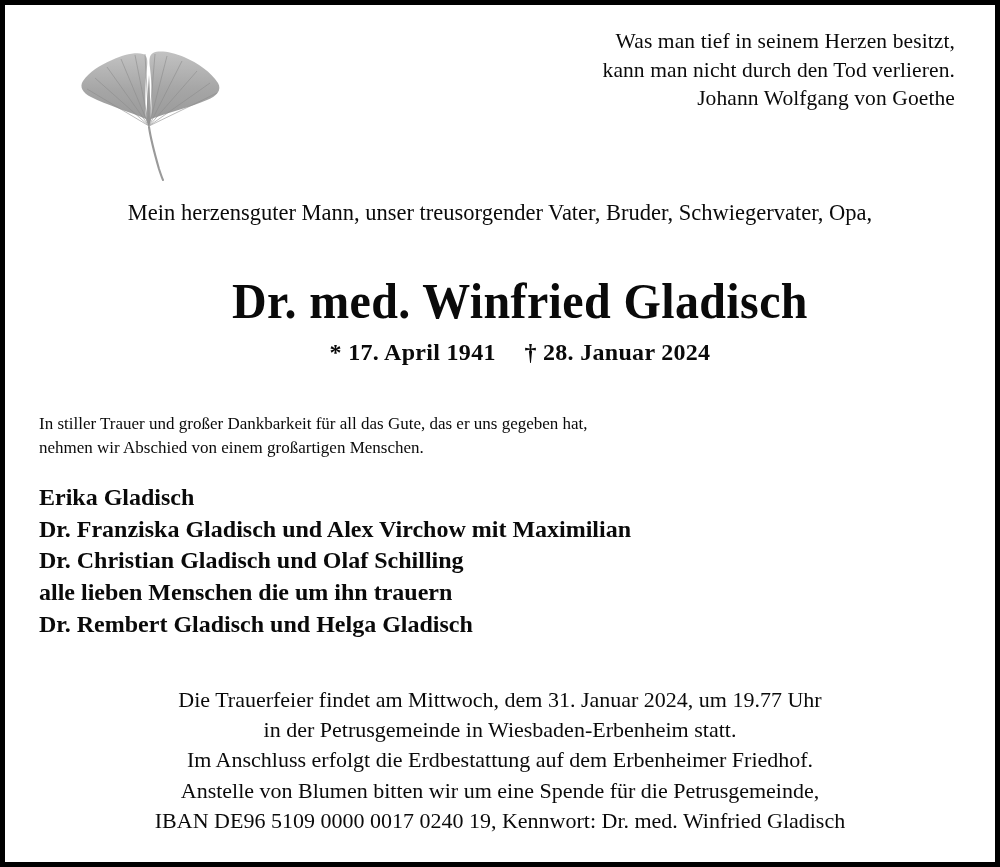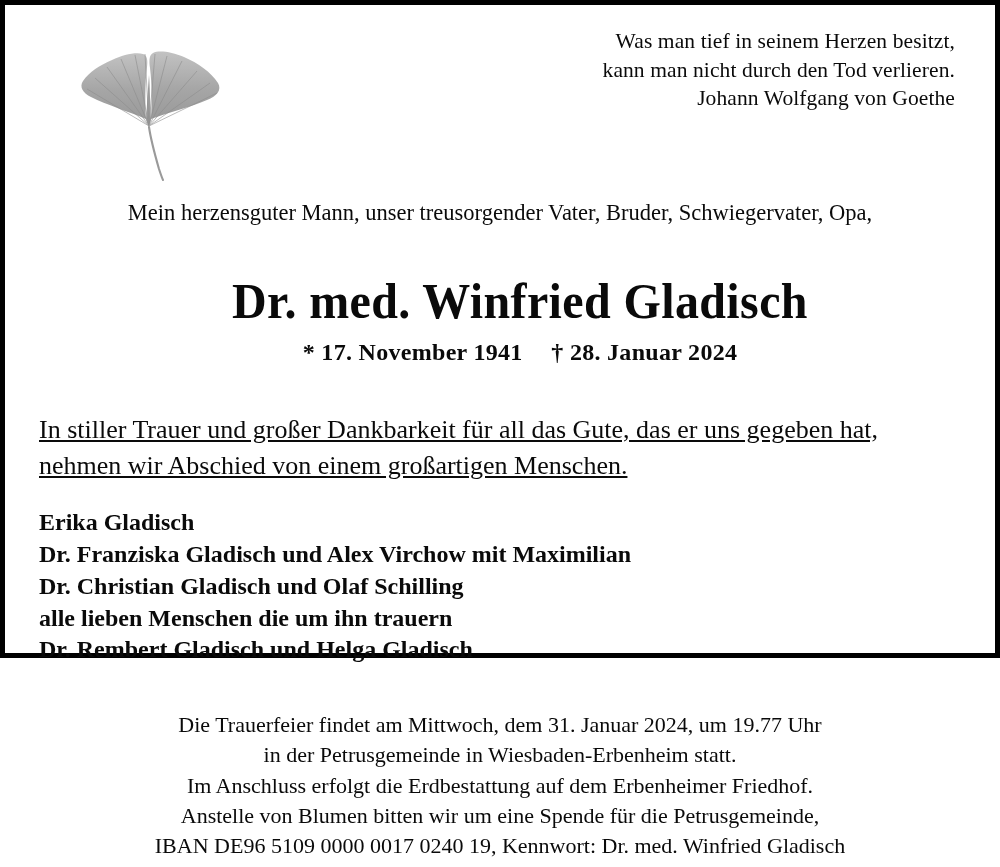--- a/index.html
+++ b/index.html
@@ -12,21 +12,21 @@
     height: 867px;
     font-family: "Liberation Serif", "DejaVu Serif", serif;
     color: #0a0a0a;
     overflow: hidden;
   }
 
   .notice {
     position: relative;
     box-sizing: border-box;
     width: 1000px;
-    height: 658px;
+    height: 867px;
     background: #ffffff;
     border: 5px solid #000000;
     padding: 0;
   }
 
   
   .top-area {
     position: relative;
     height: 180px;
   }
@@ -83,23 +83,22 @@
     font-weight: bold;
     font-size: 24px;
     margin-top: 12px;
     letter-spacing: 0.3px;
   }
   .date-sep { display: inline-block; width: 16px; }
 
   
   .gratitude {
     margin: 46px 0 0 34px;
-    font-size: 26px;
+    font-size: 17px;
     line-height: 1.4;
-    text-decoration: underline;
   }
   .gratitude .ln { display: block; white-space: nowrap; }
 
   
   .survivors {
     margin: 22px 0 0 34px;
     font-size: 24px;
     font-weight: bold;
     line-height: 1.33;
   }
@@ -170,21 +169,21 @@
   </div>
 
   <div class="intro">
     <span class="ln">Mein herzensguter Mann, unser treusorgender Vater, Bruder, Schwiegervater, Opa,</span>
   </div>
 
   <div class="name-block">
     <div class="deceased-name">Dr. med. Winfried Gladisch</div>
     <div class="deceased-dates">
       <span>*</span>
-      <span>17. November 1941</span>
+      <span>17. April 1941</span>
       <span class="date-sep"></span>
       <span>†</span>
       <span>28. Januar 2024</span>
     </div>
   </div>
 
   <div class="gratitude">
     <span class="ln">In stiller Trauer und großer Dankbarkeit für all das Gute, das er uns gegeben hat,</span>
     <span class="ln">nehmen wir Abschied von einem großartigen Menschen.</span>
   </div>

